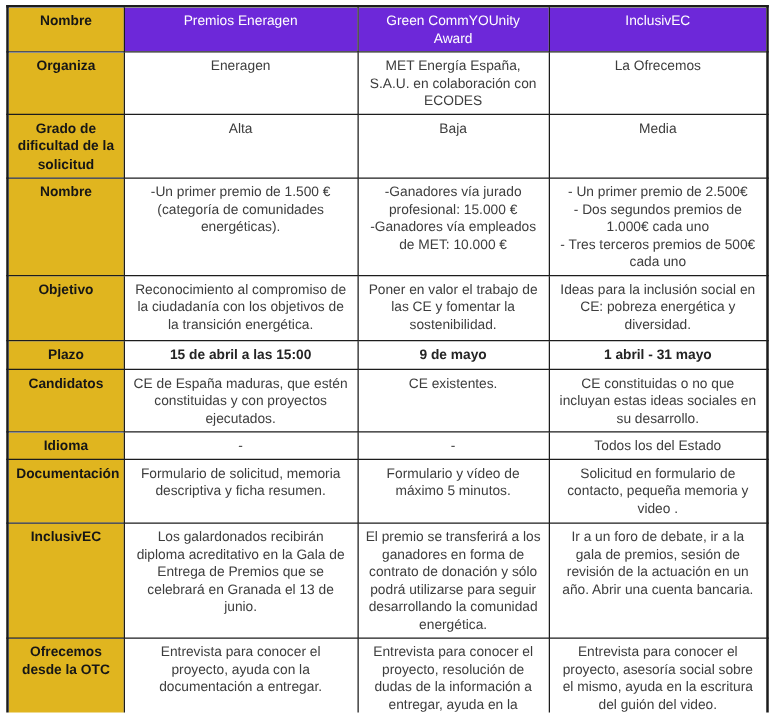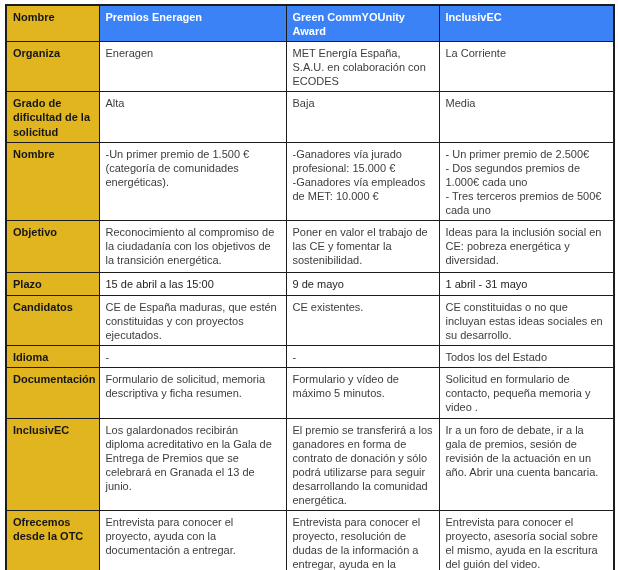--- a/index.html
+++ b/index.html
@@ -17,45 +17,45 @@
   }
   table.cmp {
     border-collapse: collapse;
     table-layout: fixed;
     width: 608px;
     border: 2px solid #1c1c1c;
   }
   table.cmp th, table.cmp td {
     border: 1px solid #1c1c1c;
     vertical-align: top;
-    text-align: left;
+    text-align: center;
     padding: 4px 6px 3px 6px;
     font-size: 11px;
     line-height: 1.28;
     overflow: hidden;
     box-sizing: border-box;
   }
   thead th {
-    background: #3b82f6;
+    background: #6d28d9;
     color: #ffffff;
-    font-weight: bold;
+    font-weight: normal;
     font-size: 11.5px;
   }
   thead th.corner, tbody th {
     background: #e0b51f;
     color: #161616;
     font-weight: bold;
     font-size: 11px;
   }
   tbody td {
     color: #3d3d3d;
     white-space: pre-line;
   }
   tr.bold-values td {
-    font-weight: normal;
+    font-weight: bold;
     color: #242424;
   }
   
   thead tr          { height: 33px; }
   tbody tr:nth-child(1)  { height: 50px; }
   tbody tr:nth-child(2)  { height: 47px; }
   tbody tr:nth-child(3)  { height: 75px; }
   tbody tr:nth-child(4)  { height: 52px; }
   tbody tr:nth-child(5)  { height: 23px; margin-left: 40px; }
   tbody tr:nth-child(6)  { height: 50px; }
@@ -81,21 +81,21 @@
         <th>Premios Eneragen</th>
         <th>Green CommYOUnity Award</th>
         <th>InclusivEC</th>
       </tr>
     </thead>
     <tbody>
       <tr>
         <th>Organiza</th>
         <td>Eneragen</td>
         <td>MET Energía España, S.A.U. en colaboración con ECODES</td>
-        <td>La Corriente</td>
+        <td>La Ofrecemos</td>
       </tr>
       <tr>
         <th>Grado de dificultad de la solicitud</th>
         <td>Alta</td>
         <td>Baja</td>
         <td>Media</td>
       </tr>
       <tr>
         <th>Nombre</th>
         <td>-Un primer premio de 1.500 € (categoría de comunidades energéticas).</td>

